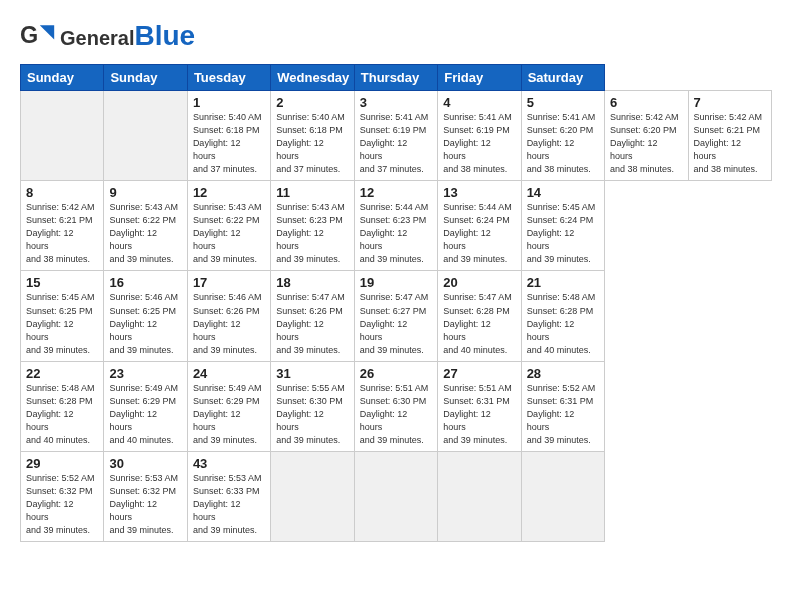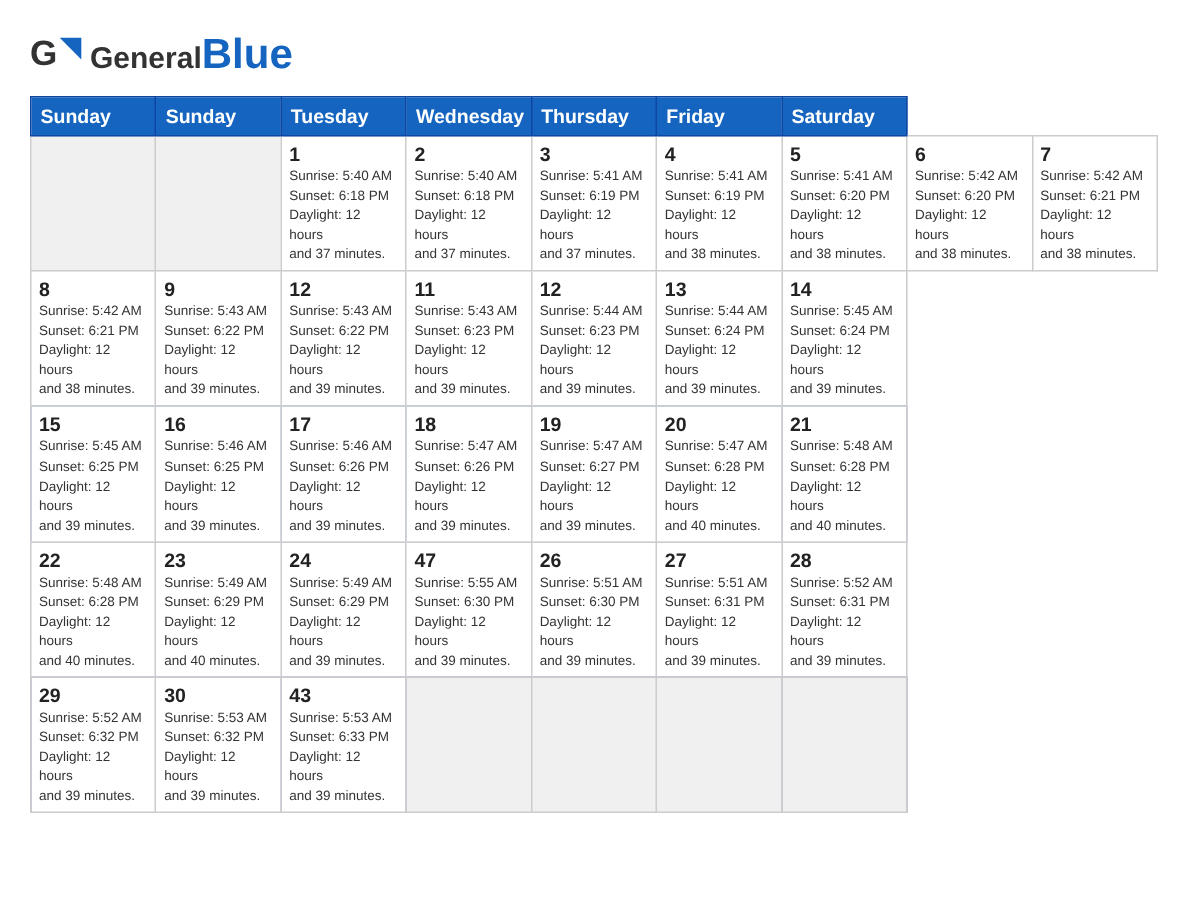--- a/index.html
+++ b/index.html
@@ -217,21 +217,21 @@
 and 39 minutes.</div>
           </td>
           <td>
             <span class="day-num">14</span>
             <div class="day-info" style="white-space: pre-line;">Sunrise: 5:45 AM
 Sunset: 6:24 PM
 Daylight: 12 hours
 and 39 minutes.</div>
           </td>
         </tr>
-        <tr style="background: #1d4ed8;">
+        <tr style="background: #d946ef;">
           <td>
             <span class="day-num">15</span>
             <div class="day-info" style="white-space: pre-line;">Sunrise: 5:45 AM
 Sunset: 6:25 PM
 Daylight: 12 hours
 and 39 minutes.</div>
           </td>
           <td>
             <span class="day-num">16</span>
             <div class="day-info" style="white-space: pre-line;">Sunrise: 5:46 AM
@@ -291,21 +291,21 @@
 and 40 minutes.</div>
           </td>
           <td>
             <span class="day-num">24</span>
             <div class="day-info" style="white-space: pre-line;">Sunrise: 5:49 AM
 Sunset: 6:29 PM
 Daylight: 12 hours
 and 39 minutes.</div>
           </td>
           <td>
-            <span class="day-num">47</span>
+            <span class="day-num">31</span>
             <div class="day-info" style="white-space: pre-line;">Sunrise: 5:55 AM
 Sunset: 6:30 PM
 Daylight: 12 hours
 and 39 minutes.</div>
           </td>
           <td>
             <span class="day-num">26</span>
             <div class="day-info" style="white-space: pre-line;">Sunrise: 5:51 AM
 Sunset: 6:30 PM
 Daylight: 12 hours

